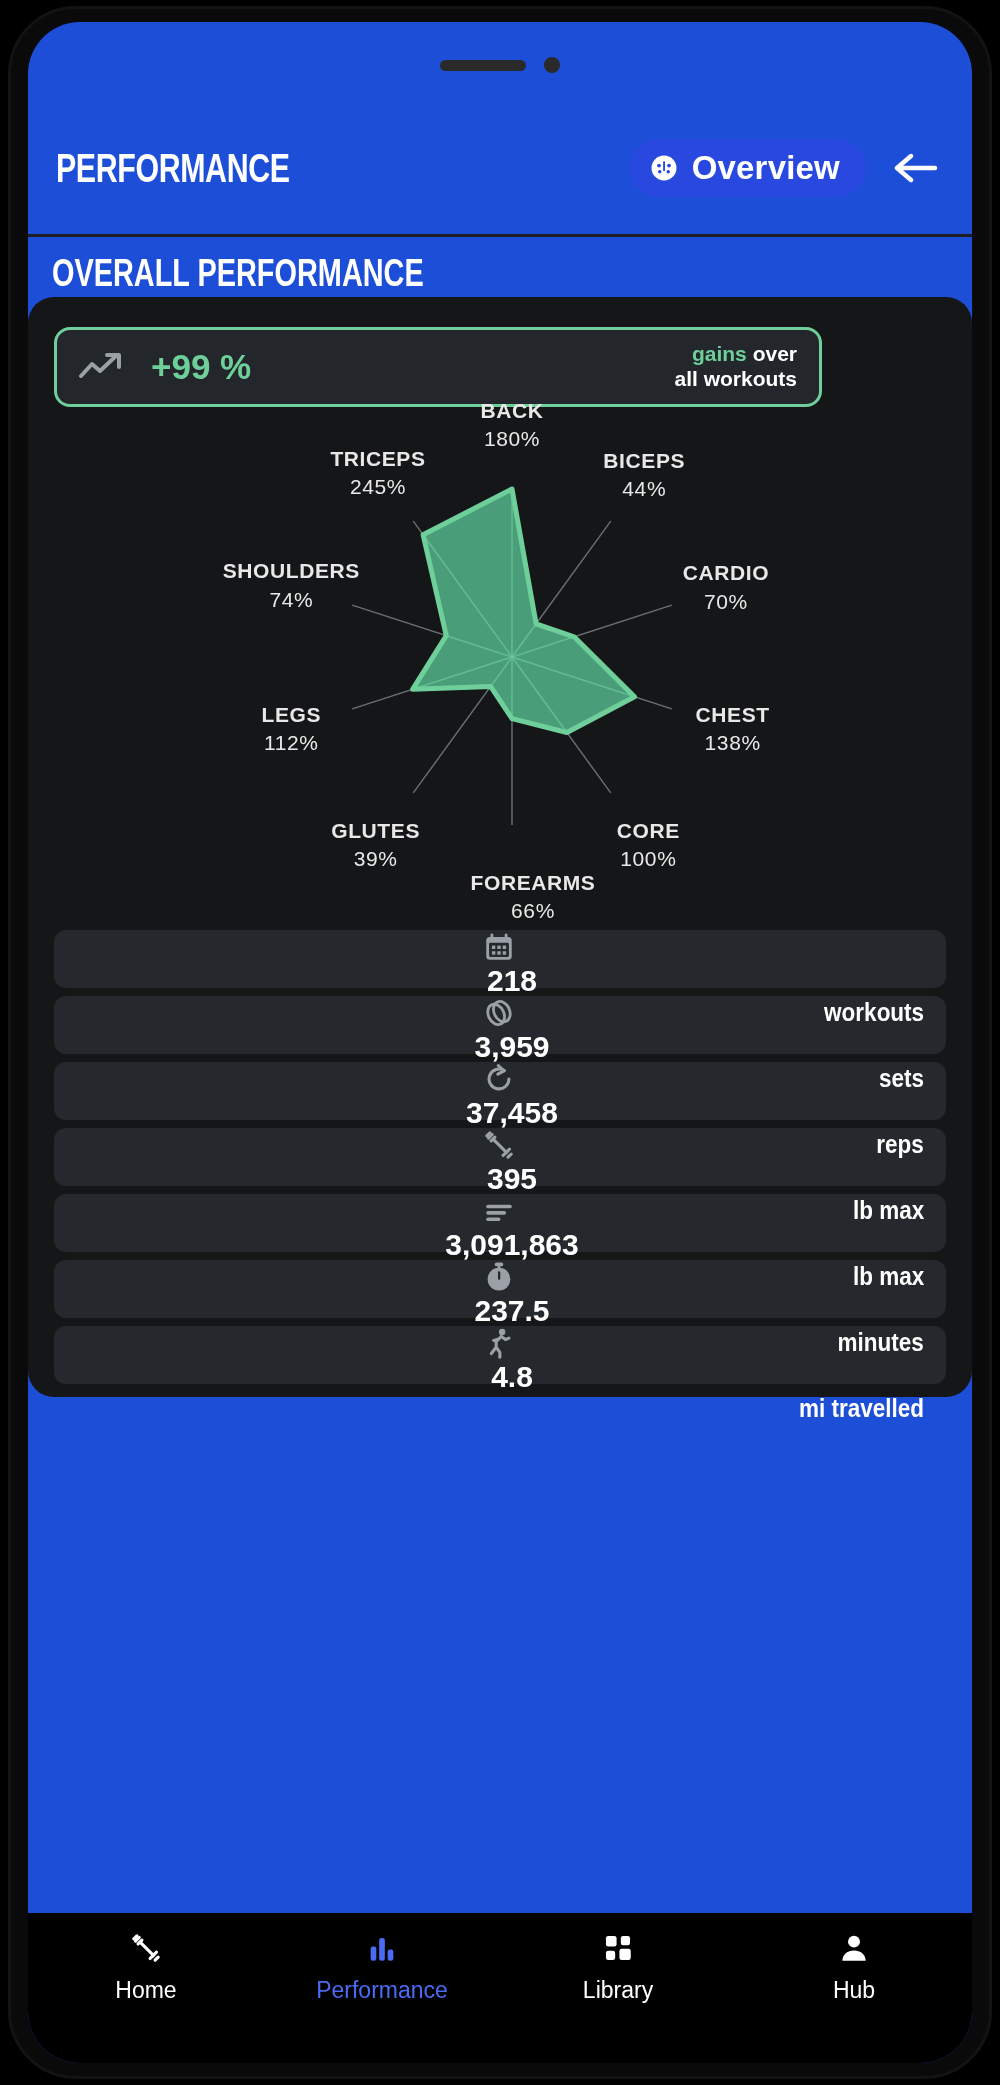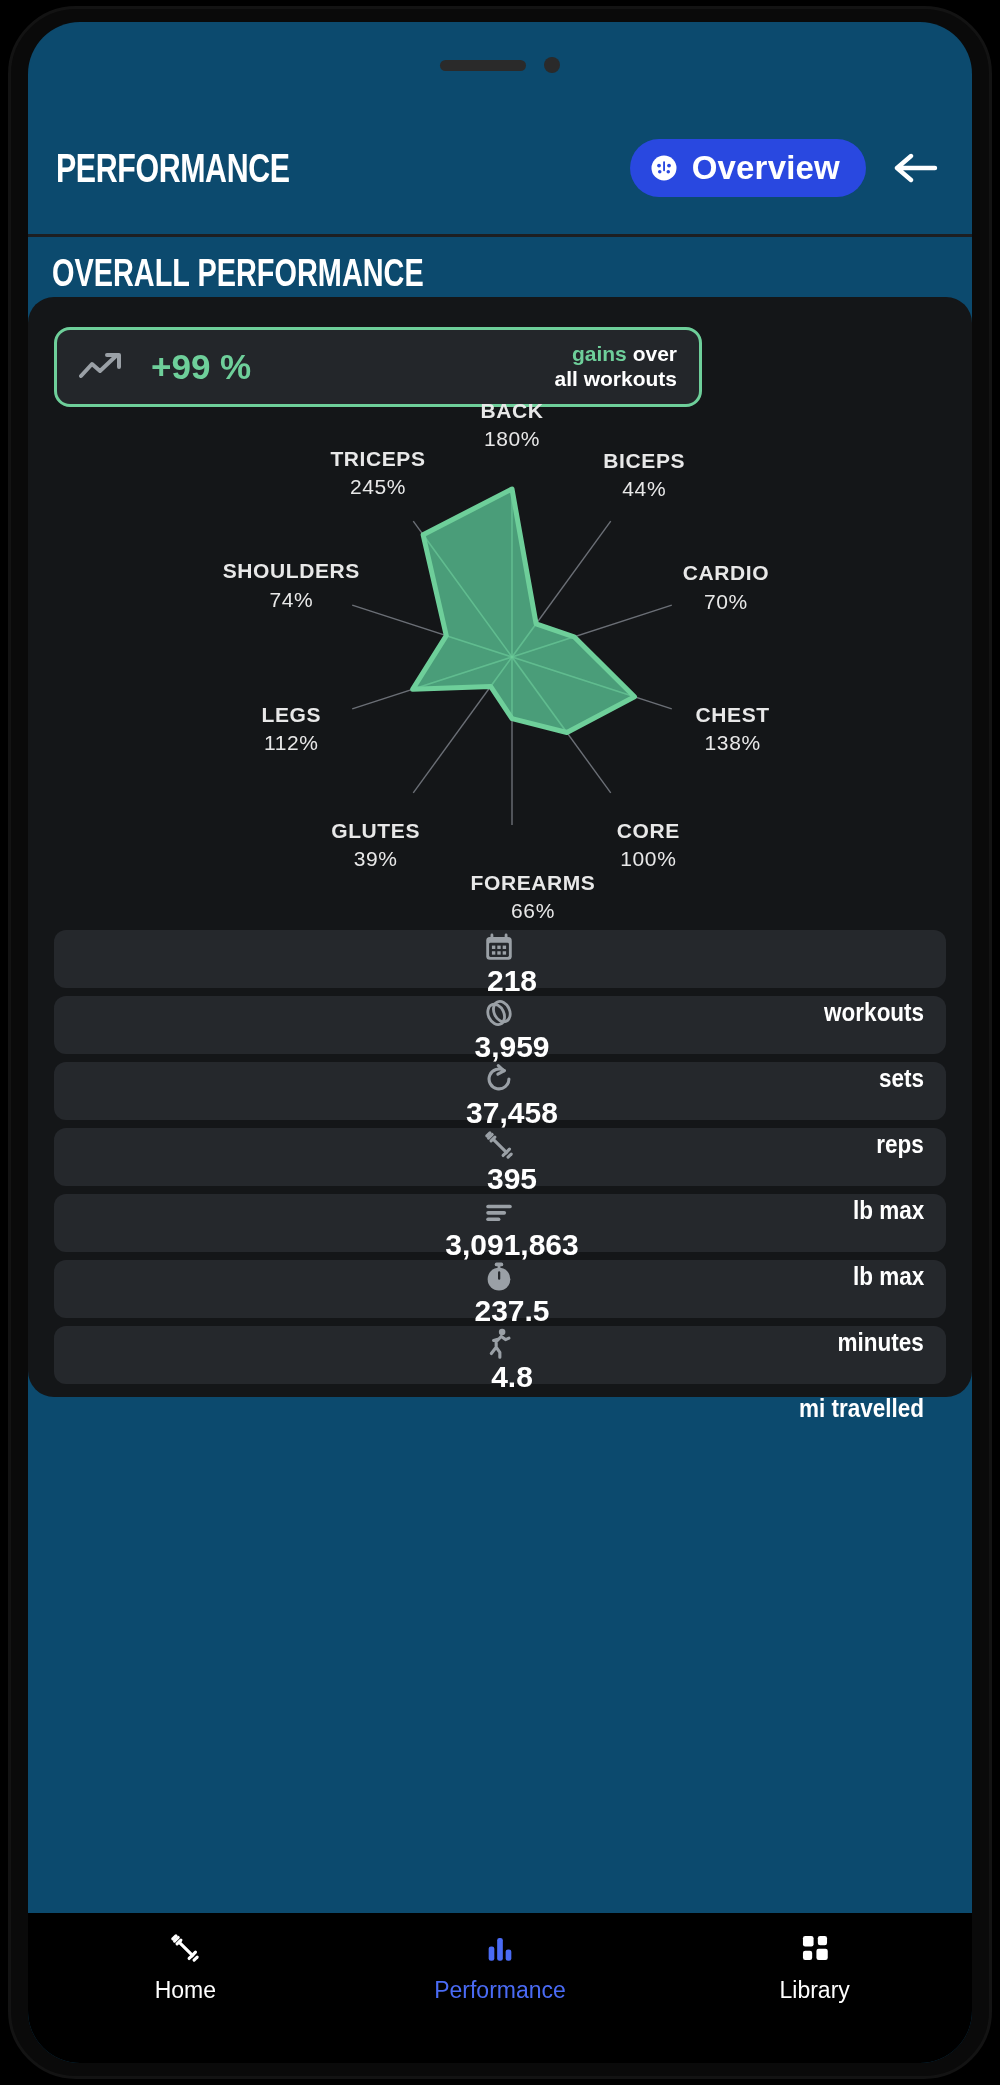--- a/index.html
+++ b/index.html
@@ -22,21 +22,21 @@
     left: 8px; top: 6px;
     width: 984px; height: 2073px;
     background: #0a0a0a;
     border-radius: 68px;
     border: 3px solid #131313;
   }
   .screen {
     position: absolute;
     left: 28px; top: 22px;
     width: 944px; height: 2041px;
-    background: #0c4a6e;
+    background: #1d4ed8;
     border-radius: 52px;
     overflow: hidden;
   }
 
   
   .notch-wrap {
     position: absolute; left: 0; top: 26px;
     width: 944px; height: 34px;
     display: flex; align-items: center; justify-content: center;
     gap: 18px;
@@ -101,21 +101,21 @@
   .card {
     position: absolute; left: 0; top: 275px;
     width: 944px; height: 1100px;
     background: #141618;
     border-radius: 26px;
   }
 
   
   .gains {
     position: absolute; left: 26px; top: 30px;
-    width: 648px; height: 80px;
+    width: 768px; height: 80px;
     border: 3px solid #6ecf9a;
     border-radius: 16px;
     background: #23262a;
     display: flex; align-items: center;
     padding: 0 22px;
   }
   .trend-icon { width: 46px; height: 30px; flex: 0 0 auto; }
   .gains-val {
     color: #6ecf9a; font-size: 35px; font-weight: 700;
     margin-left: 26px; white-space: nowrap;
@@ -429,16 +429,25 @@
               <g fill="#ffffff">
     <rect x="3.5" y="3.5" width="7.5" height="7.5" rx="1.6"></rect>
     <rect x="14" y="3.5" width="6.5" height="6.5" rx="1.6"></rect>
     <rect x="3.5" y="14" width="6.5" height="6.5" rx="1.6"></rect>
     <rect x="13" y="12.5" width="8" height="8" rx="1.6"></rect>
               </g>
             </svg>
           </div>
           <div class="nav-label">Library</div>
         </div>
+        <div class="nav-item">
+          <div class="nav-icon">
+            <svg width="34" height="34" viewBox="0 0 24 24">
+              <circle cx="12" cy="7.5" r="4.2" fill="#ffffff"></circle>
+    <path d="M3.8 21c0-4.5 3.7-7.2 8.2-7.2s8.2 2.7 8.2 7.2z" fill="#ffffff"></path>
+            </svg>
+          </div>
+          <div class="nav-label">Hub</div>
+        </div>
       </div>
 
   </div>
 </div>
 
 </body></html>

